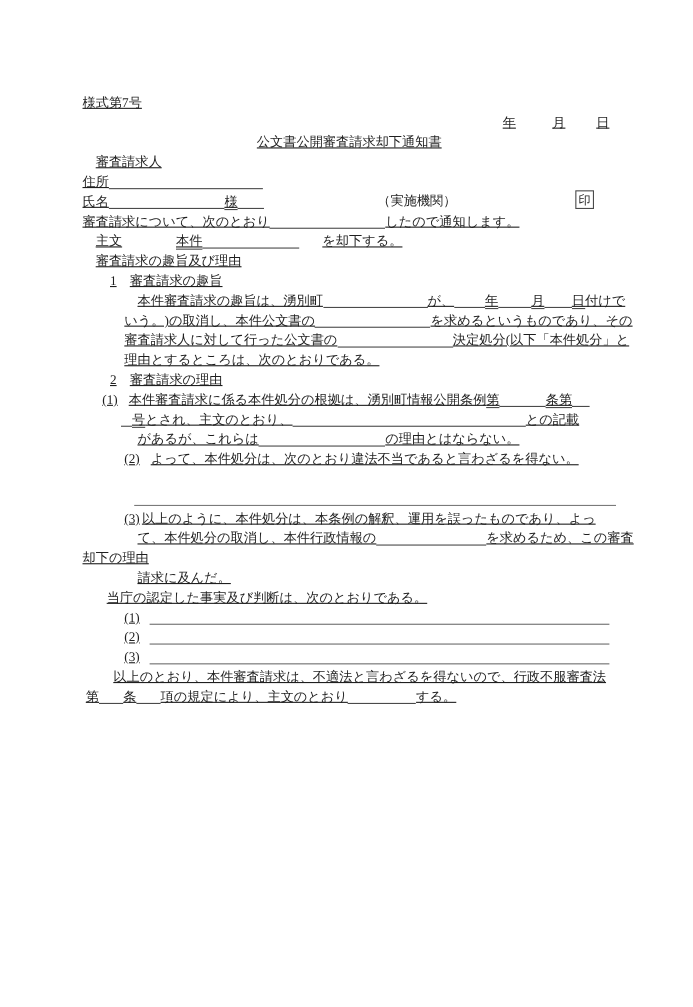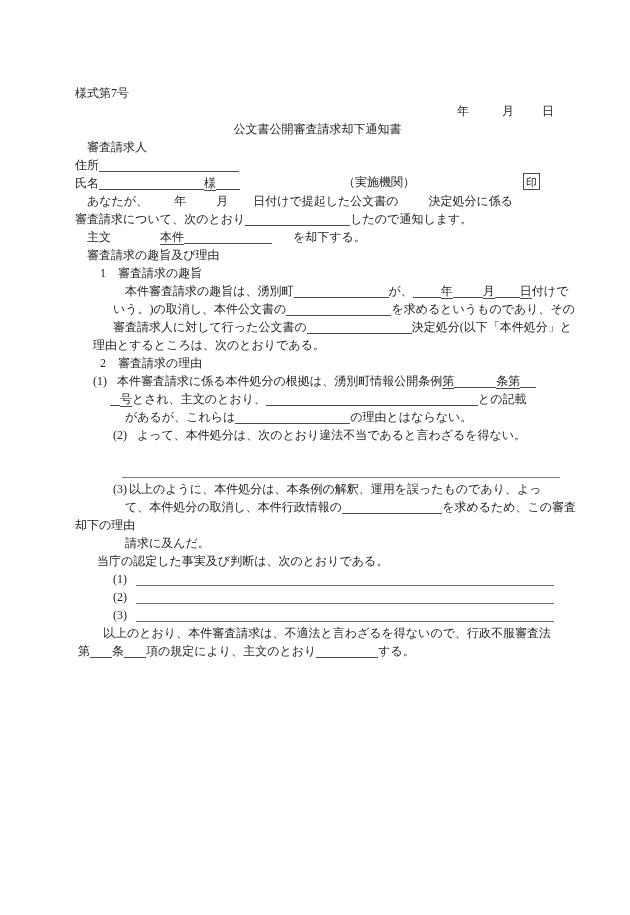--- a/index.html
+++ b/index.html
@@ -11,20 +11,21 @@
     color:#1f1f1f;
     box-sizing:border-box;
     margin:0 auto;
     overflow:hidden;
   }
   .content{
     box-sizing:border-box;
     padding:84px 70px 0 75px;
     font-size:12px;
     line-height:18px;
+    text-decoration:underline;
   }
   .line{height:18px;white-space:nowrap;}
   .tc{text-align:center;}
   .tr{text-align:right;}
   .bl{
     display:inline-block;
     height:15px;
     border-bottom:1px solid #4a4a4a;
     vertical-align:text-bottom;
   }
@@ -72,23 +73,20 @@
     <div class="line" style="margin-left:12px">審査請求人</div>
 
     <div class="line">
       <span>住所</span><span class="bl" style="width:140px"></span>
     </div>
 
     <div class="line">
       <span>氏名</span><span class="bl" style="width:105px"></span><span class="ul">様</span><span class="bl" style="width:24px"></span>
     </div>
 
-    <div class="line" style="margin-left:12px">
-      <span>あなたが、</span><span style="margin-left:26px">年</span><span style="margin-left:30px">月</span><span style="margin-left:25px">日付けで提起した公文書の</span><span style="margin-left:30px">決定処分に係る</span>
-    </div>
 
     <div class="line">
       <span>審査請求について、次のとおり</span><span class="bl" style="width:105px"></span><span>したので通知します。</span>
     </div>
 
     <div class="line" style="margin-left:12px">
       <span>主文</span><span class="ul" style="margin-left:49px">本件</span><span class="bl" style="width:88px"></span><span style="margin-left:21px">を却下する。</span>
     </div>
 
     <div class="line" style="margin-left:12px">審査請求の趣旨及び理由</div>
@@ -102,21 +100,21 @@
     </div>
 
     <div class="line" style="margin-left:38px">
       <span>いう。)の取消し、本件公文書の</span><span class="bl" style="width:105px"></span><span>を求めるというものであり、その</span>
     </div>
 
     <div class="line" style="margin-left:38px">
       <span>審査請求人に対して行った公文書の</span><span class="bl" style="width:105px"></span><span>決定処分(以下「本件処分」と</span>
     </div>
 
-    <div class="line" style="margin-left:18px">理由とするところは、次のとおりである。</div>
+    <div class="line" style="margin-left:38px">理由とするところは、次のとおりである。</div>
 
     <div class="line" style="margin-left:25px">
       <span>2</span><span style="margin-left:12px">審査請求の理由</span>
     </div>
 
     <div class="line" style="margin-left:18px">
       <span>(1)</span><span style="margin-left:10px">本件審査請求に係る本件処分の根拠は、湧別町情報公開条例</span><span class="ul">第</span><span class="bl" style="width:42px"></span><span class="ul">条第</span><span class="bl" style="width:16px"></span>
     </div>
 
     <div class="line" style="margin-left:35px">

